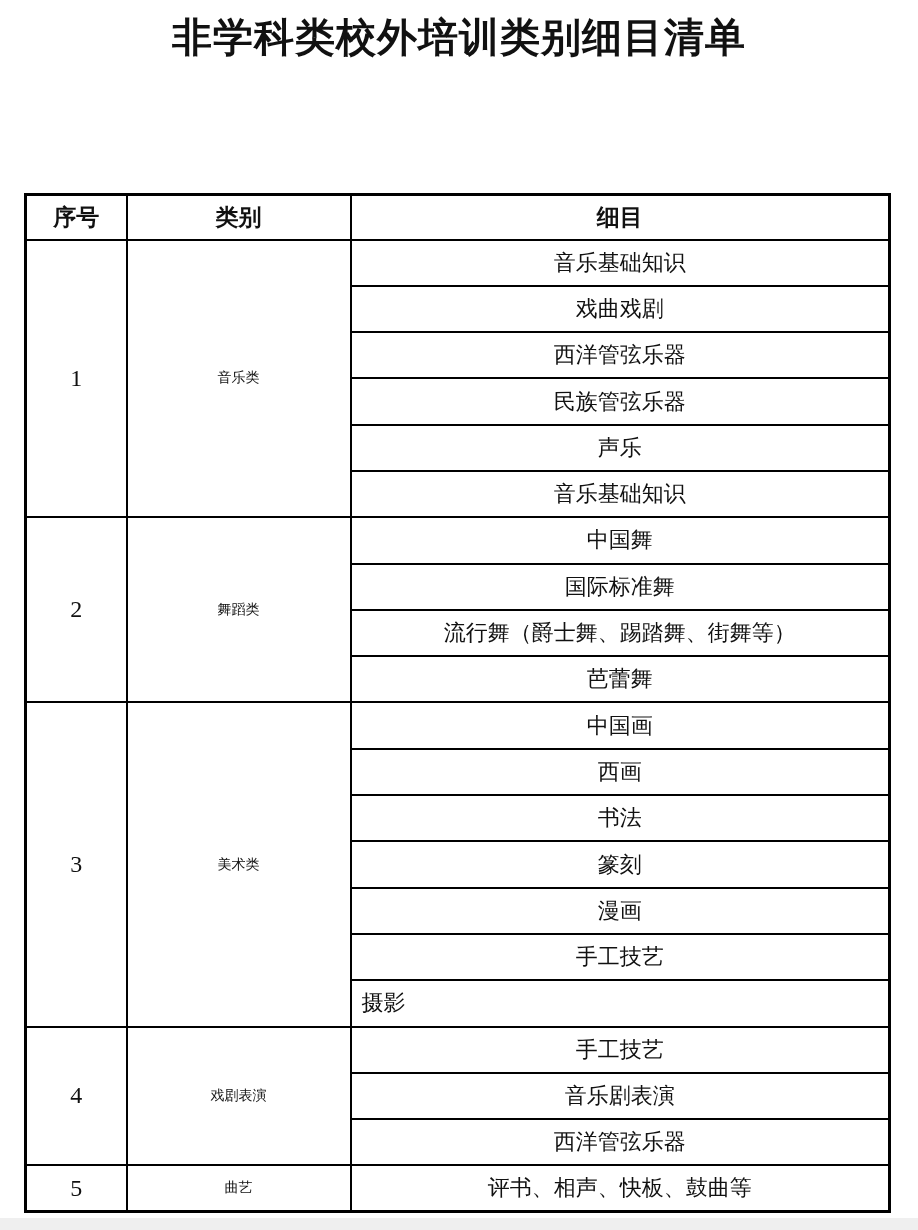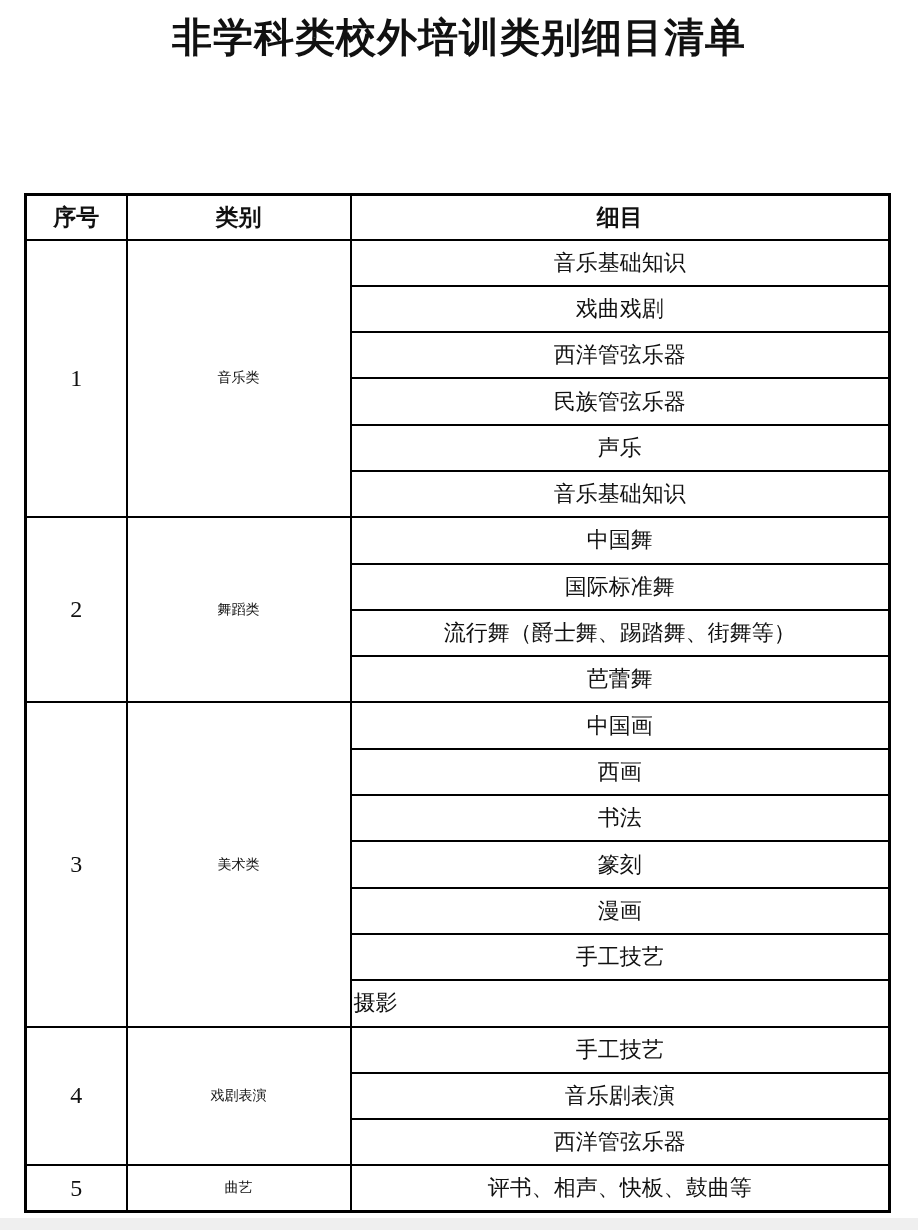--- a/index.html
+++ b/index.html
@@ -72,21 +72,21 @@
   td.category-cell {
     font-size: 14px;
     text-align: center;
   }
   td.detail-cell {
     font-size: 22px;
     text-align: center;
   }
   td.detail-cell.left {
     text-align: left;
-    padding-left: 2px;
+    padding-left: 10px;
   }
   .bottom-bar {
     position: absolute;
     left: 0;
     top: 1218px;
     width: 918px;
     height: 12px;
     background: #efefef;
   }
 </style>

